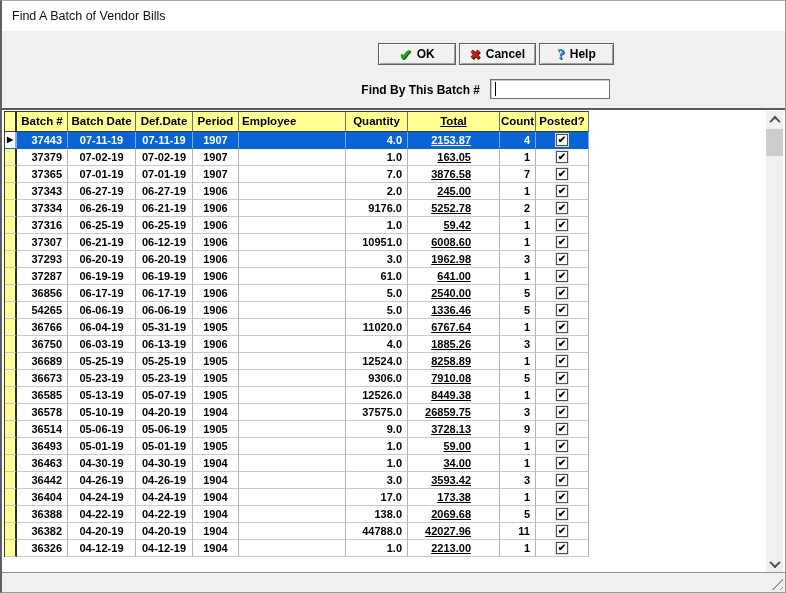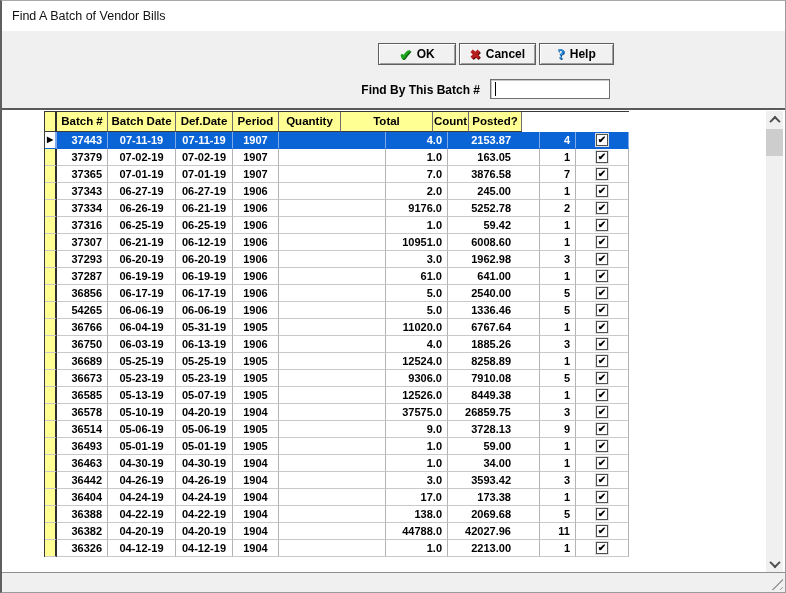--- a/index.html
+++ b/index.html
@@ -30,36 +30,36 @@
     font-family:"Liberation Serif",serif;text-shadow:1px 1px 0 #0f4f8e;}
   .find-label{position:absolute;left:330px;top:50px;width:148px;text-align:right;
     font-weight:bold;font-size:12px;color:#000000;line-height:18px;white-space:nowrap;}
   .find-input{position:absolute;left:488px;top:48px;width:120px;height:20px;box-sizing:border-box;
     background:#fff;border:1px solid #6f6f6f;box-shadow:inset 1px 1px 0 #c9c9c9;
     font-size:12px;padding:2px 4px;font-family:"Liberation Sans",sans-serif;}
   .caret{position:absolute;left:493px;top:51px;width:1px;height:14px;background:#000;}
   
   .grid-area{position:absolute;left:0;right:0;top:109px;bottom:20px;background:#ffffff;}
   .grid{position:absolute;left:2px;top:1px;border-top:1px solid #3a3a3a;border-left:1px solid #3a3a3a;
-    background:#fff;margin-left:40px;}
+    background:#fff;}
   .hrow,.row{display:flex;}
   .hcell{height:20px;line-height:19px;box-sizing:border-box;background:var(--header-bg);
     font-size:11.5px;font-weight:bold;color:#000;text-align:center;white-space:nowrap;overflow:hidden;
     border-right:1px solid #6e6e6e;border-bottom:1px solid #3a3a3a;}
   .cell{height:17px;line-height:16px;box-sizing:border-box;background:#fff;
     font-size:11px;font-weight:bold;color:#000;white-space:nowrap;overflow:hidden;
     border-right:1px solid #b4b4b4;border-bottom:1px solid #c9c9c9;}
   .ind{background:var(--header-bg) !important;border-right:2px solid #2e2e2e;
     text-align:center;font-size:8px;line-height:16px;color:#000;padding:0;}
   .hrow .ind{border-bottom:1px solid #3a3a3a;}
   .row.selected .cell{background:var(--sel-bg);color:var(--sel-text);
     border-right-color:#7ea9e8;border-bottom-color:var(--sel-bg);}
   .row.selected .ind{background:#ffffff !important;color:#000;}
   .w0{width:12px;} .w1{width:51px;} .w2{width:68px;} .w3{width:57px;} .w4{width:46px;}
-  .w5{width:107px;} .w6{width:62px;} .w7{width:92px;} .w8{width:36px;} .w9{width:53px;}
+  .w5{width:107px;} .w6{width:62px;} .w7{width:92px;text-decoration:underline;} .w8{width:36px;} .w9{width:53px;}
   .a-r{text-align:right;padding-right:5px;} .a-c{text-align:center;} .a-l{text-align:left;padding-left:4px;}
   .pr16{padding-right:28px;}
   .h-l{text-align:left;padding-left:3px;}
   .cbcell{display:flex;align-items:center;justify-content:center;}
   .checkbox{width:12px;height:12px;box-sizing:border-box;background:#fff;border:1px solid #4f4f4f;
     box-shadow:0 0 0 1px #dfdfdf;display:flex;align-items:center;justify-content:center;
     font-size:10px;line-height:1;color:#000;font-weight:bold;}
   
   .vscroll{position:absolute;right:2px;top:110px;width:17px;height:461px;background:#f0f0f0;}
   .varrow{position:absolute;left:0;width:17px;height:17px;display:flex;align-items:center;justify-content:center;}
@@ -103,20 +103,21 @@
   </div>
 
   <div class="grid-area">
     <div class="grid" id="grid">
       <div class="hrow" id="grid-header">
           <div class="hcell ind w0"></div>
           <div class="hcell w1">Batch #</div>
           <div class="hcell w2">Batch Date</div>
           <div class="hcell w3">Def.Date</div>
           <div class="hcell w4">Period</div>
+          <div class="hcell w5 h-l">Employee</div>
           <div class="hcell w6">Quantity</div>
           <div class="hcell w7">Total</div>
           <div class="hcell w8">Count</div>
           <div class="hcell w9">Posted?</div>
         </div>
       <div id="grid-body">
           <div class="row selected">
             <div class="cell ind w0">▶</div>
             <div class="cell w1 a-r">37443</div>
             <div class="cell w2 a-c">07-11-19</div>

